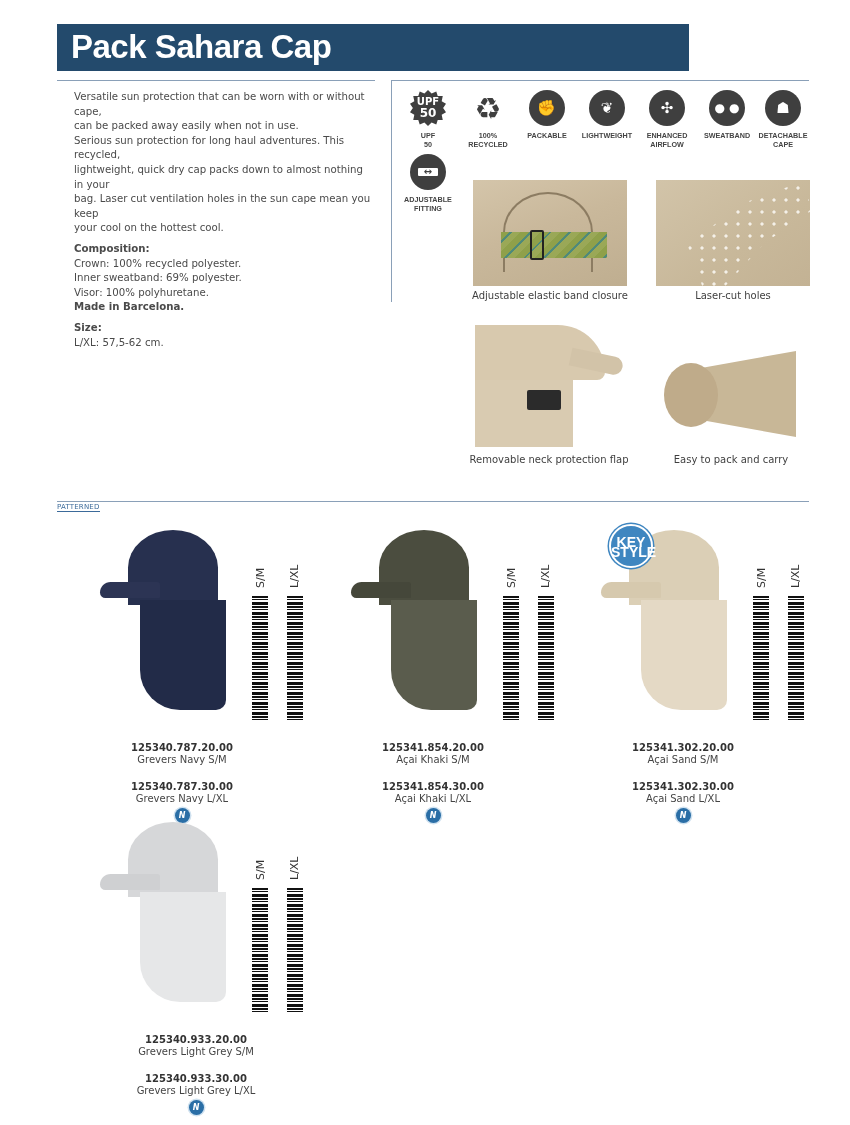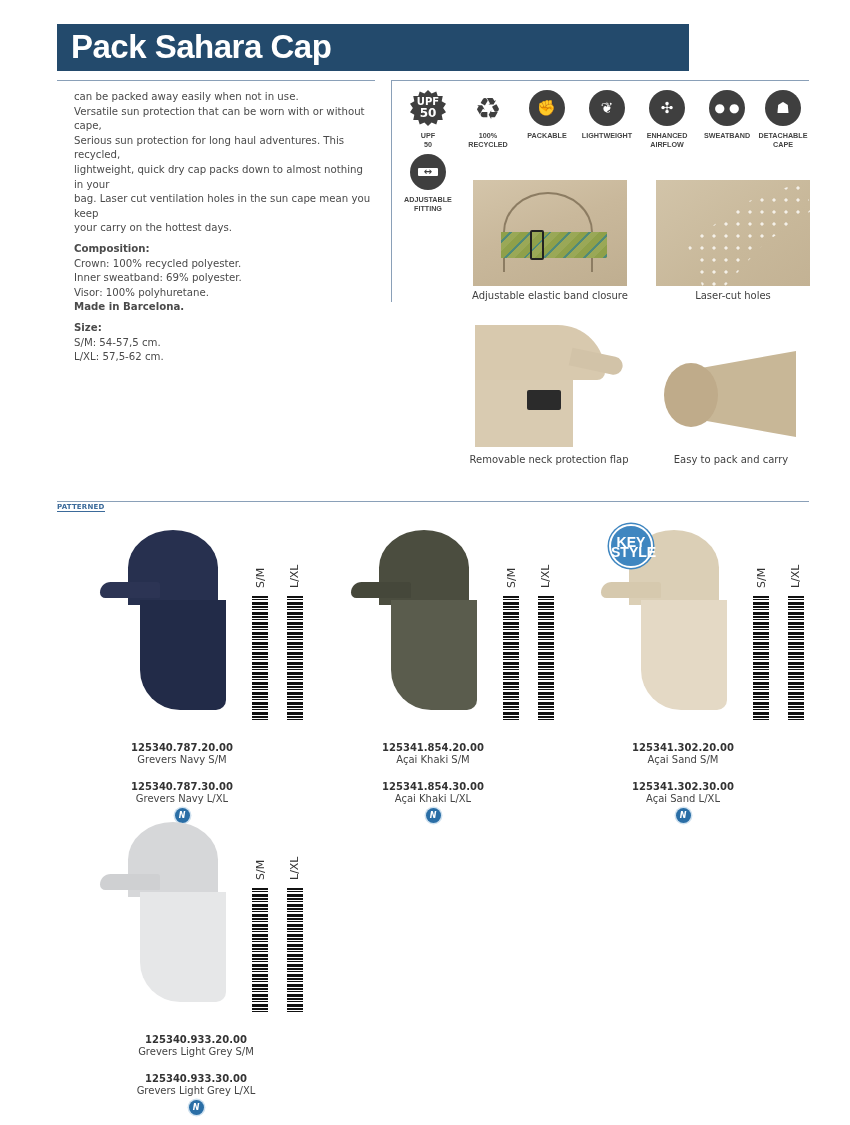--- a/index.html
+++ b/index.html
@@ -12,51 +12,50 @@
   .left-panel .b { font-weight: bold; }
   .right-panel { position: absolute; left: 391px; top: 80px; width: 418px; height: 222px; border-top: 1px solid #8aa0b8; border-left: 1px solid #8aa0b8; }
   .feat { position: absolute; width: 62px; text-align: center; }
   .feat .ic { width: 36px; height: 36px; border-radius: 50%; background: #3f3f3f; margin: 0 auto; display: flex; align-items: center; justify-content: center; color: #fff; font-size: 15px; font-weight: bold; }
   .feat .ic.star { background: #3f3f3f; clip-path: polygon(50% 0,60% 10%,73% 4%,77% 17%,91% 17%,88% 31%,100% 38%,92% 50%,100% 62%,88% 69%,91% 83%,77% 83%,73% 96%,60% 90%,50% 100%,40% 90%,27% 96%,23% 83%,9% 83%,12% 69%,0 62%,8% 50%,0 38%,12% 31%,9% 17%,23% 17%,27% 4%,40% 10%); border-radius: 0; font-size: 10px; line-height: 10px; flex-direction: column; }
   .feat .ic.plain { background: none; color: #3f3f3f; font-size: 30px; }
   .feat .lbl { font-family: "Liberation Sans", sans-serif; font-weight: bold; font-size: 7.2px; line-height: 9px; color: #444; margin-top: 5px; }
   .photo { position: absolute; }
   .caption { position: absolute; font-size: 10px; color: #3f3f3f; text-align: center; }
   .section-rule { position: absolute; left: 57px; top: 501px; width: 752px; height: 1px; background: #8aa0b8; }
-  .section-label { position: absolute; left: 57px; top: 503px; font-size: 7px; color: #3b6a9a; border-bottom: 1px solid #3b6a9a; letter-spacing: 0.2px; font-weight: bold; }
+  .section-label { position: absolute; left: 57px; top: 503px; font-size: 7px; color: #3b6a9a; border-bottom: 1px solid #3b6a9a; letter-spacing: 0.2px; }
   .product { position: absolute; width: 250px; height: 290px; }
   .cap { position: absolute; left: 0; top: 0; width: 150px; height: 195px; }
   .bc { position: absolute; top: 66px; width: 16px; height: 124px; background: repeating-linear-gradient(to bottom, #111 0 2px, #fff 2px 3px, #111 3px 4px, #fff 4px 6px, #111 6px 9px, #fff 9px 10px); }
   .bc-lbl { position: absolute; top: 36px; font-size: 11px; color: #333; transform: rotate(-90deg); transform-origin: left top; white-space: nowrap; }
   .pinfo { position: absolute; top: 196px; width: 160px; text-align: center; font-size: 10px; line-height: 11.6px; color: #444; }
   .pinfo .code { font-weight: bold; color: #333; margin-top: 16px; }
   .newbadge { width: 15px; height: 15px; border-radius: 50%; background: #2a6ea6; color: #fff; font-size: 8px; font-weight: bold; font-style: italic; line-height: 15px; margin: 4px auto 0; box-shadow: 0 0 0 1.5px #cfe1ef; }
   .keystyle { position: absolute; left: 609px; top: 524px; width: 44px; height: 44px; border-radius: 50%; background: #3f86c0; border: 2px solid #fff; box-shadow: 0 0 0 1.5px #3f86c0; color: #fff; font-family: "Liberation Sans", sans-serif; font-weight: bold; font-size: 14px; line-height: 10px; text-align: center; padding-top: 11px; }
 </style>
 </head>
 <body>
 
 <div class="title-bar">
   <h1>Pack Sahara Cap</h1>
 </div>
 
 <div class="left-panel">
+  <p>Versatile sun protection that can be worn with or without cape,</p>
   <p>can be packed away easily when not in use.</p>
-  <p>Versatile sun protection that can be worn with or without cape,</p>
   <p>Serious sun protection for long haul adventures. This recycled,</p>
   <p>lightweight, quick dry cap packs down to almost nothing in your</p>
   <p>bag. Laser cut ventilation holes in the sun cape mean you keep</p>
-  <p>your carry on the hottest days.</p>
+  <p>your cool on the hottest cool.</p>
   <p class="hdr">Composition:</p>
   <p>Crown: 100% recycled polyester.</p>
   <p>Inner sweatband: 69% polyester.</p>
   <p>Visor: 100% polyhuretane.</p>
   <p class="b">Made in Barcelona.</p>
   <p class="hdr">Size:</p>
-  <p>S/M: 54-57,5 cm.</p>
   <p>L/XL: 57,5-62 cm.</p>
 </div>
 
 <div class="right-panel">
   <div class="feat" style="left:5px;top:9px;">
     <div class="ic star">
         <span>UPF</span>
         <span style="font-size:12px;line-height:12px;">50</span>
       </div>
     <div class="lbl"><span>UPF</span><br><span>50</span></div>

